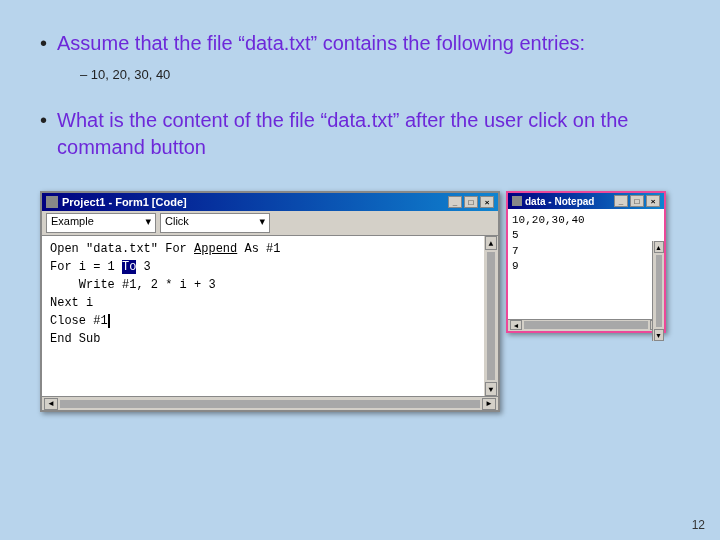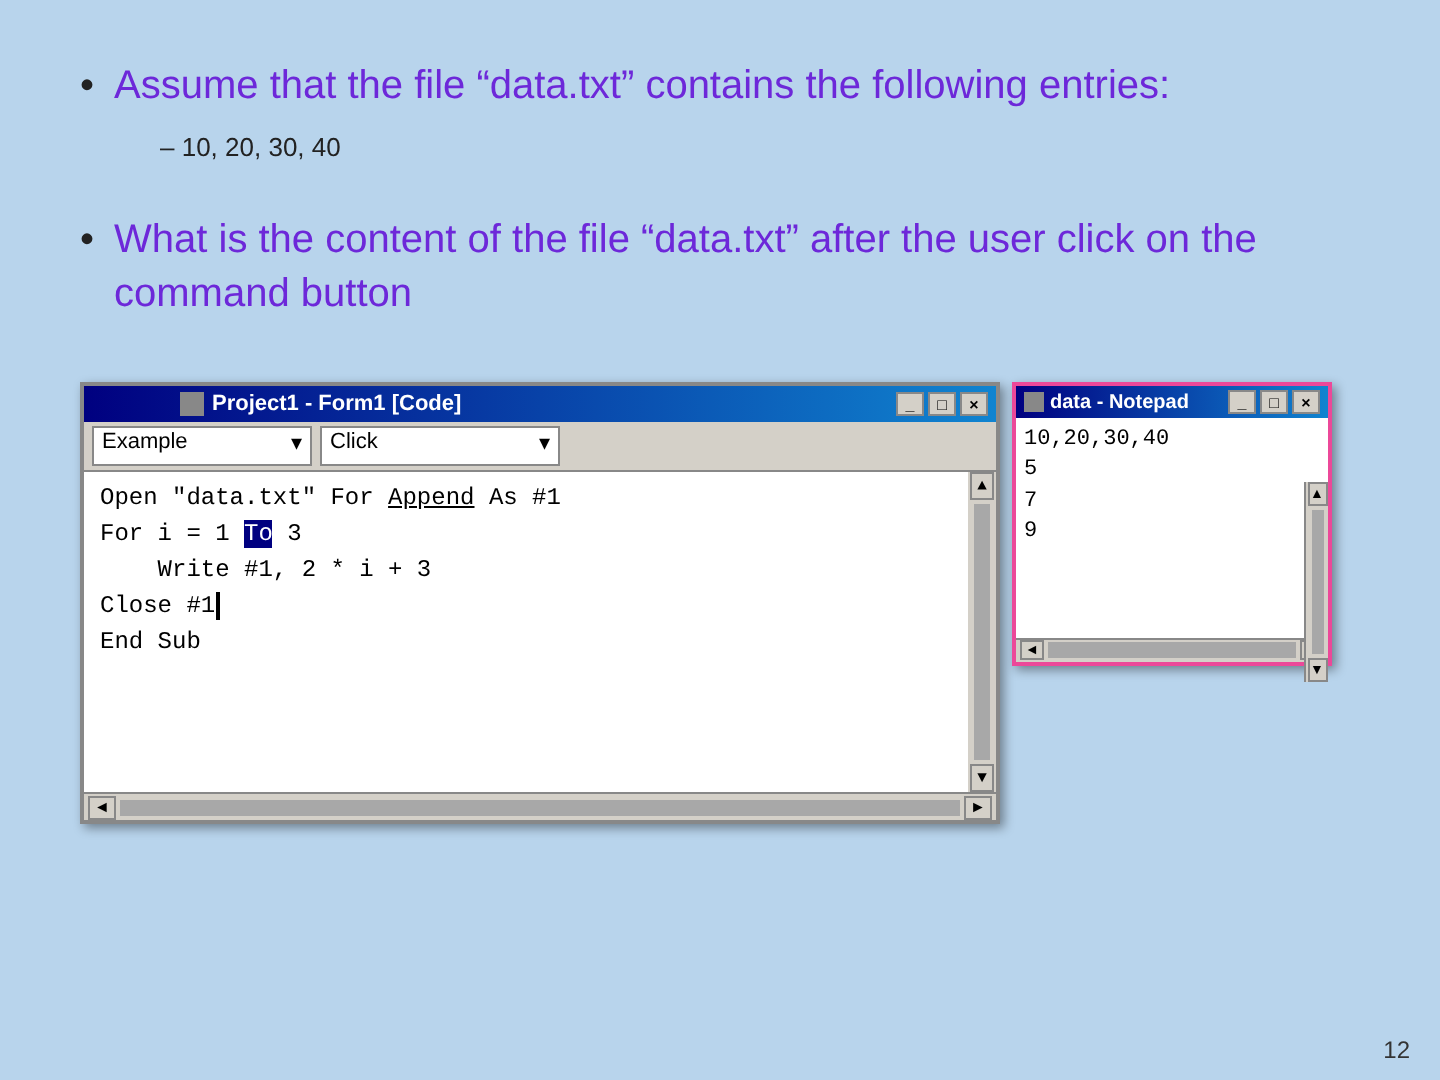--- a/index.html
+++ b/index.html
@@ -84,21 +84,20 @@
       display: flex;
       align-items: center;
       justify-content: space-between;
       height: 18px;
     }
 
     .win-titlebar-left {
       display: flex;
       align-items: center;
       gap: 4px;
-      margin-left: 44px;
     }
 
     .win-icon-small {
       width: 12px;
       height: 12px;
       background: #888;
       display: inline-block;
     }
 
     .win-controls {
@@ -137,21 +136,21 @@
       align-items: flex-start;
       justify-content: space-between;
       height: 20px;
     }
 
     .toolbar-dropdown.example {
       width: 110px;
     }
 
     .toolbar-dropdown.click {
-      width: 120px;
+      width: 110px;
     }
 
     .code-area {
       background: white;
       padding: 4px 8px;
       font-family: 'Courier New', monospace;
       font-size: 12px;
       color: #000;
       min-height: 160px;
       position: relative;
@@ -332,20 +331,21 @@
         <div class="toolbar-dropdown click">
           <span>Click</span>
           <span>▾</span>
         </div>
       </div>
 
       <div class="code-area">
         <div class="code-line">Open "data.txt" For <span style="text-decoration:underline">Append</span> As #1</div>
         <div class="code-line">For i = 1 <span class="code-highlight">To</span> 3</div>
         <div class="code-line">    Write #1, 2 * i + 3</div>
+        <div class="code-line">Next i</div>
         <div class="code-line">Close #1<span style="border-left:2px solid black">&nbsp;</span></div>
         <div class="code-line">End Sub</div>
 
         <div class="win-scrollbar-v">
           <div class="scroll-btn-v">▲</div>
           <div class="scroll-track-v"></div>
           <div class="scroll-btn-v">▼</div>
         </div>
       </div>
 

